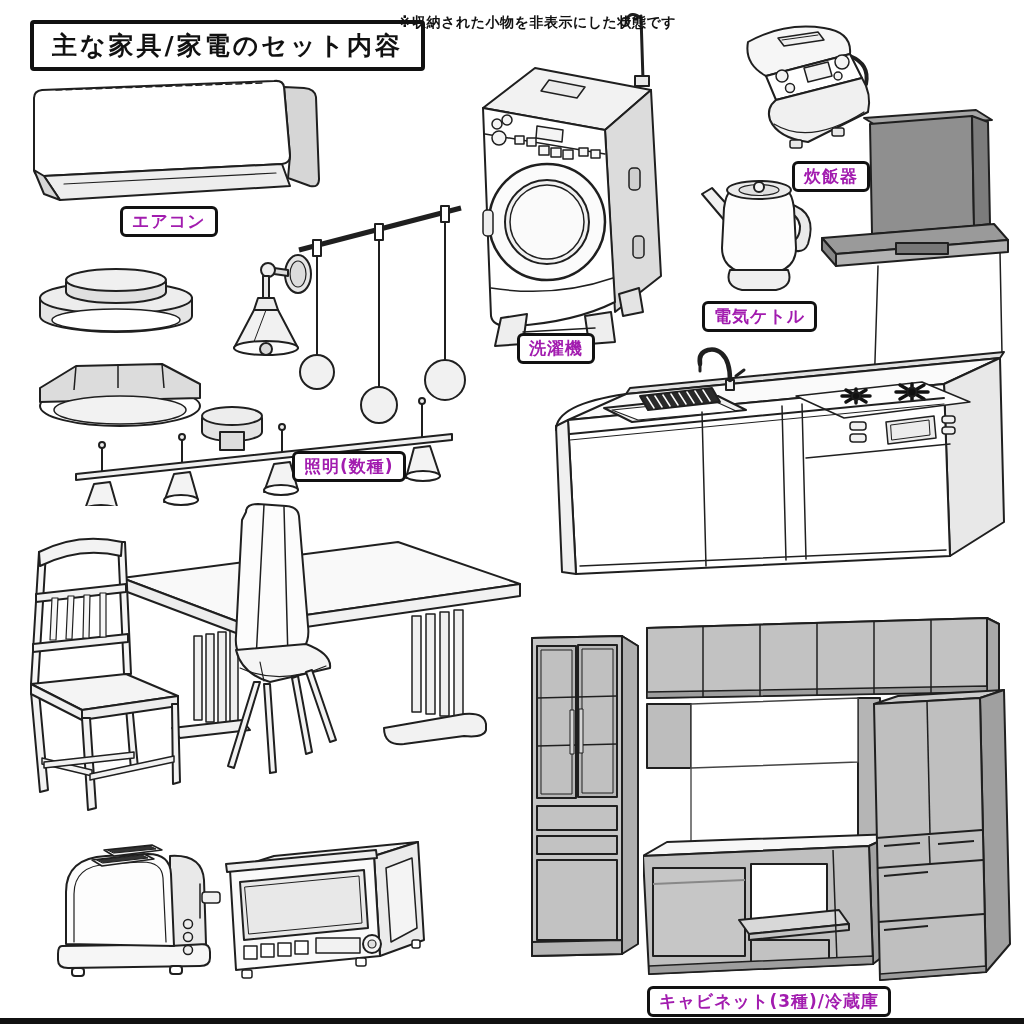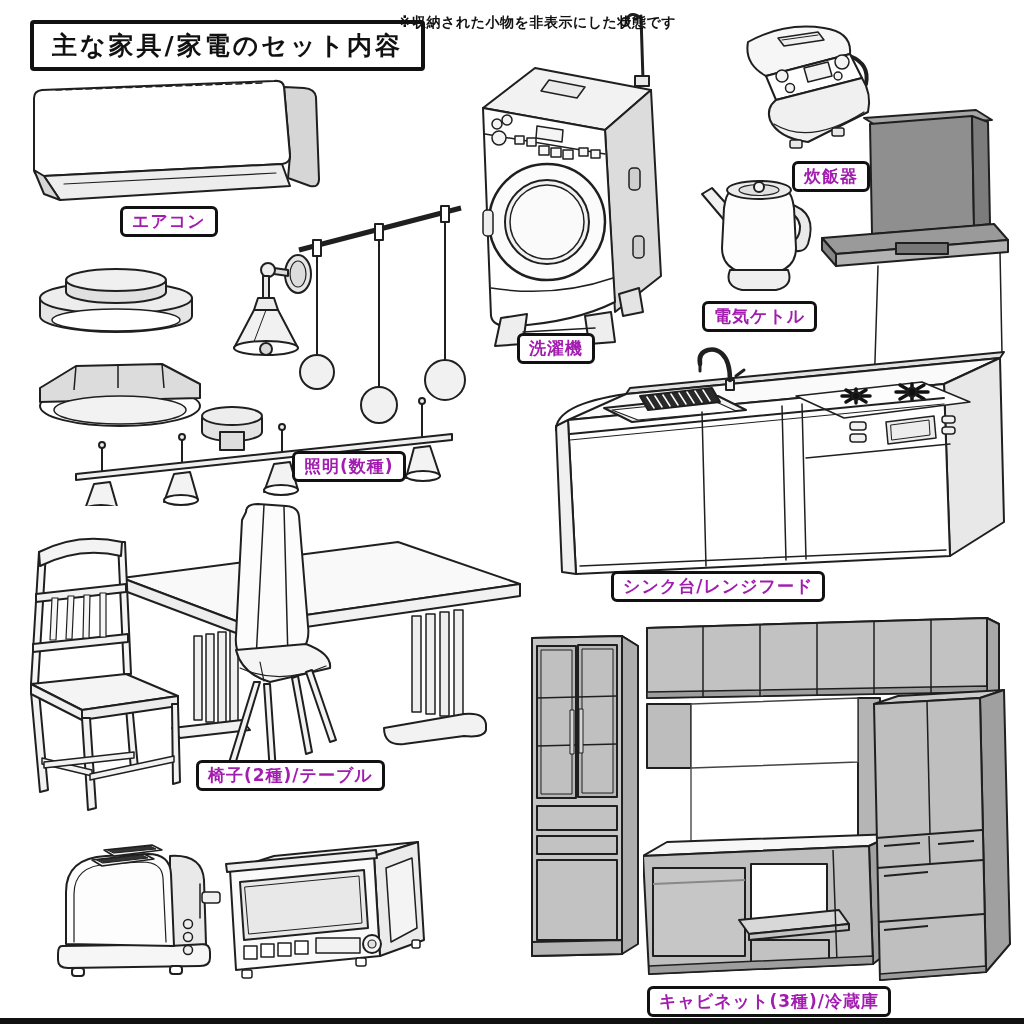--- a/index.html
+++ b/index.html
@@ -450,18 +450,16 @@
   </svg>
 
   <div class="title-box">主な家具/家電のセット内容</div>
   <div class="note">※収納された小物を非表示にした状態です</div>
 
   <div class="tag" style="left:120px;top:206px">エアコン</div>
   <div class="tag" style="left:517px;top:333px">洗濯機</div>
   <div class="tag" style="left:792px;top:161px">炊飯器</div>
   <div class="tag" style="left:702px;top:301px">電気ケトル</div>
   <div class="tag" style="left:292px;top:451px">照明(数種)</div>
-  <div class="tag" style="left:611px;top:571px">シンク台/レンジフード</div>
-  <div class="tag" style="left:196px;top:760px">椅子(2種)/テーブル</div>
   <div class="tag" style="left:647px;top:986px">キャビネット(3種)/冷蔵庫</div>
 
   <div class="bottom-line"></div>
 </div>
 
 </body></html>

